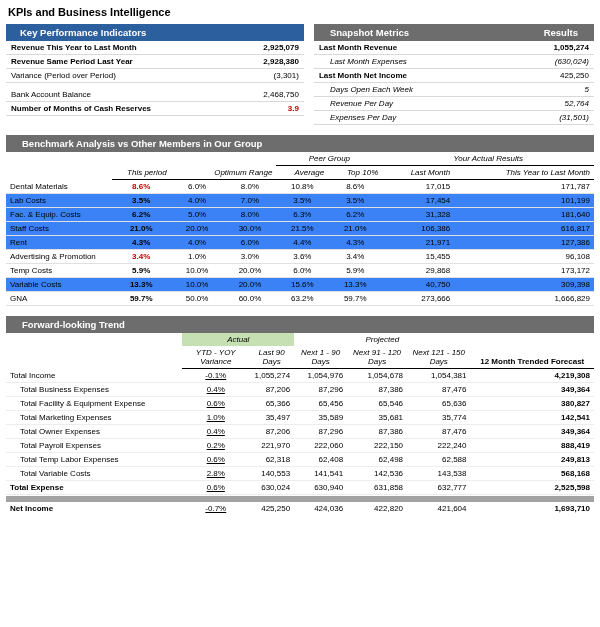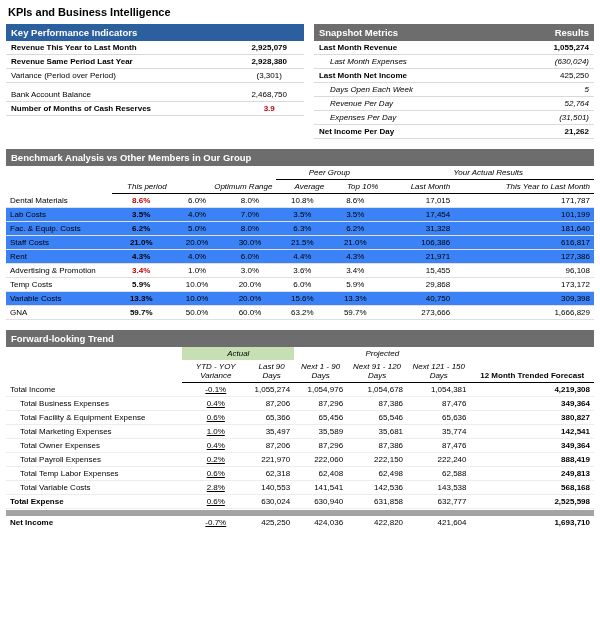--- a/index.html
+++ b/index.html
@@ -21,43 +21,43 @@
   }
 
   table { border-collapse: collapse; }
 
   
   .bar {
     background: #6d6d6d;
     color: #ffffff;
     font-weight: bold;
     font-size: 9.5px;
-    padding: 3px 5px;
+    padding: 3px 16px;
   }
   .bar-blue {
     background: #2c5f9e;
     color: #ffffff;
     font-weight: bold;
     font-size: 9.5px;
-    padding: 3px 5px;
+    padding: 3px 14px;
   }
 
   
   .top-row { display: flex; gap: 10px; align-items: flex-start; }
   .panel-left { width: 300px; }
   .panel-right { width: 282px; }
 
   .kpi-table { width: 100%; }
   .kpi-table td {
     padding: 2px 5px;
     border-bottom: 1px solid #d9d9d9;
     font-size: 8px;
   }
   .kpi-table tr.noline td { border-bottom: none; }
-  .kpi-table td.num { text-align: center; white-space: nowrap; }
+  .kpi-table td.num { text-align: right; white-space: nowrap; }
   .bold { font-weight: bold; }
   .ital { font-style: italic; }
   .red { color: #c00000; }
   .indent { padding-left: 16px !important; }
   .note {
     color: #c00000;
     font-style: italic;
     font-size: 7px;
     text-align: right;
     padding-right: 5px;
@@ -195,24 +195,20 @@
           <td class="ital indent">Days Open Each Week</td>
           <td class="num ital">5</td>
         </tr>
         <tr>
           <td class="ital indent">Revenue Per Day</td>
           <td class="num ital">52,764</td>
         </tr>
         <tr>
           <td class="ital indent">Expenses Per Day</td>
           <td class="num ital">(31,501)</td>
-        </tr>
-        <tr>
-          <td class="bold">Net Income Per Day</td>
-          <td class="num bold">21,262</td>
         </tr>
       </tbody>
         </table>
     </div>
   </div>
 
   <div class="section">
     <div class="bar">Benchmark Analysis vs Other Members in Our Group</div>
     <table class="bench-table">
       <tbody>

